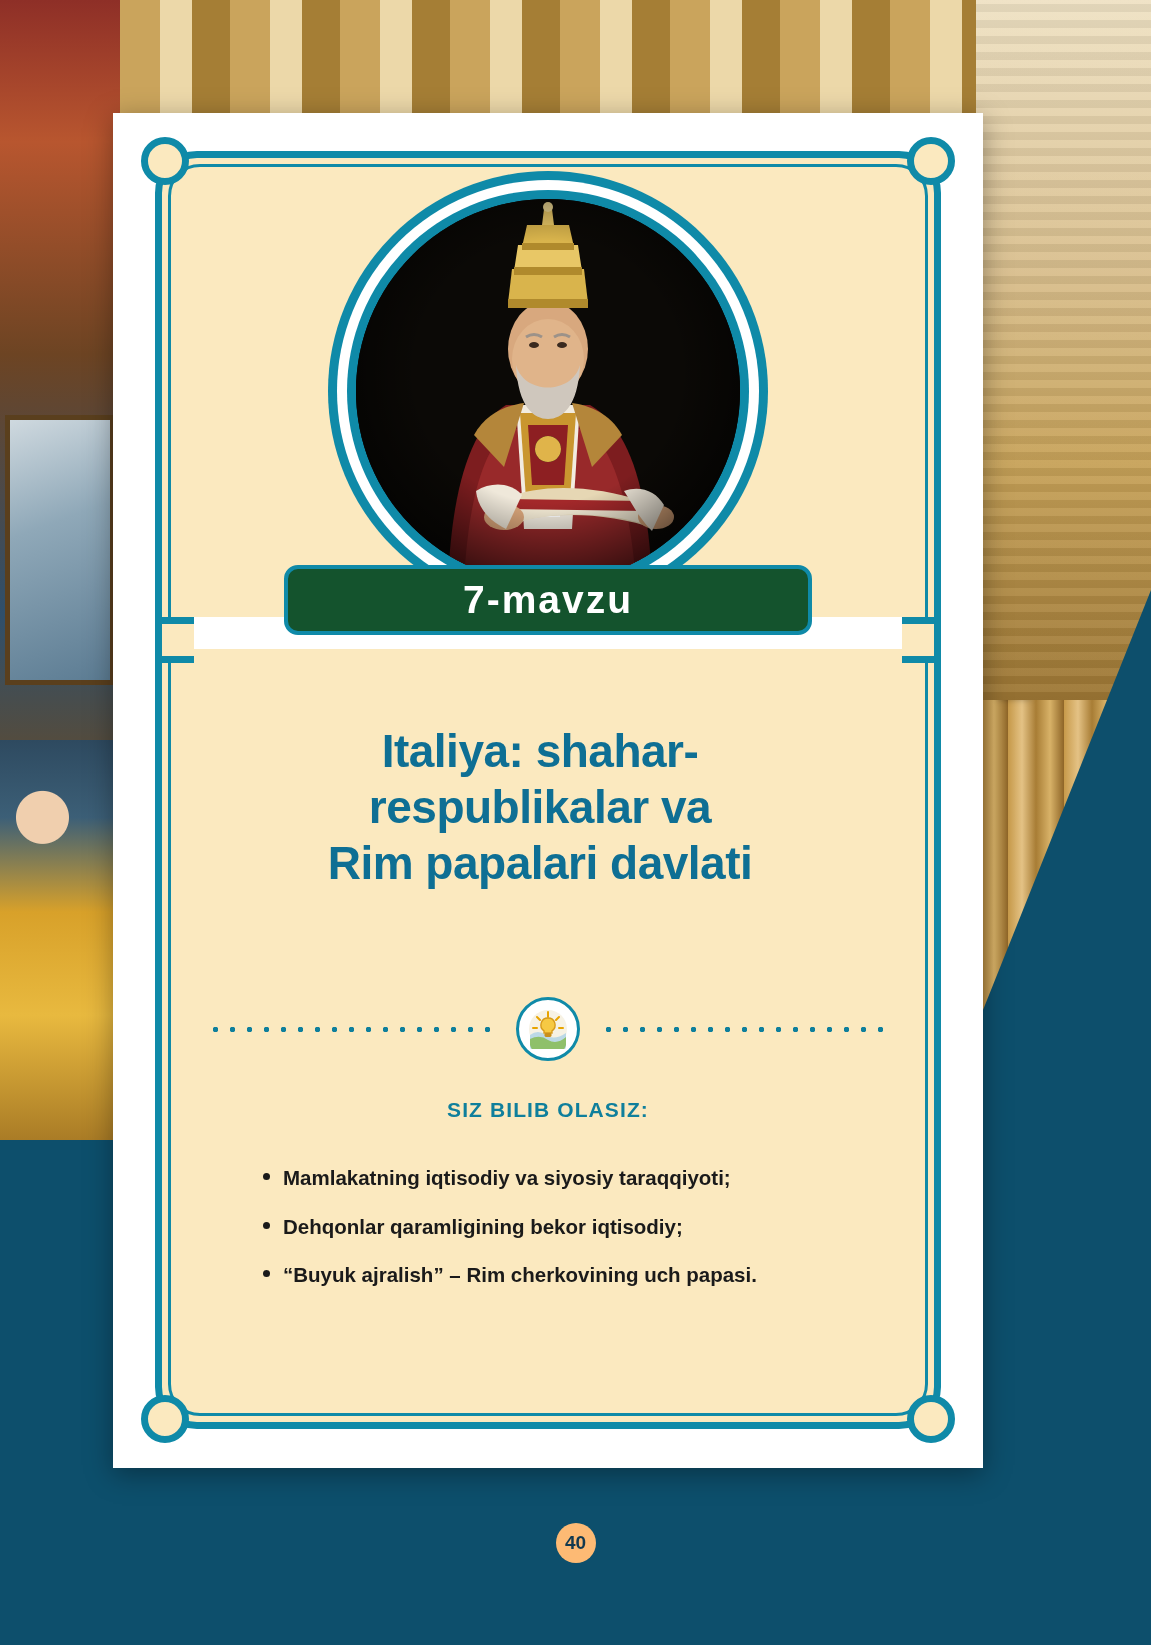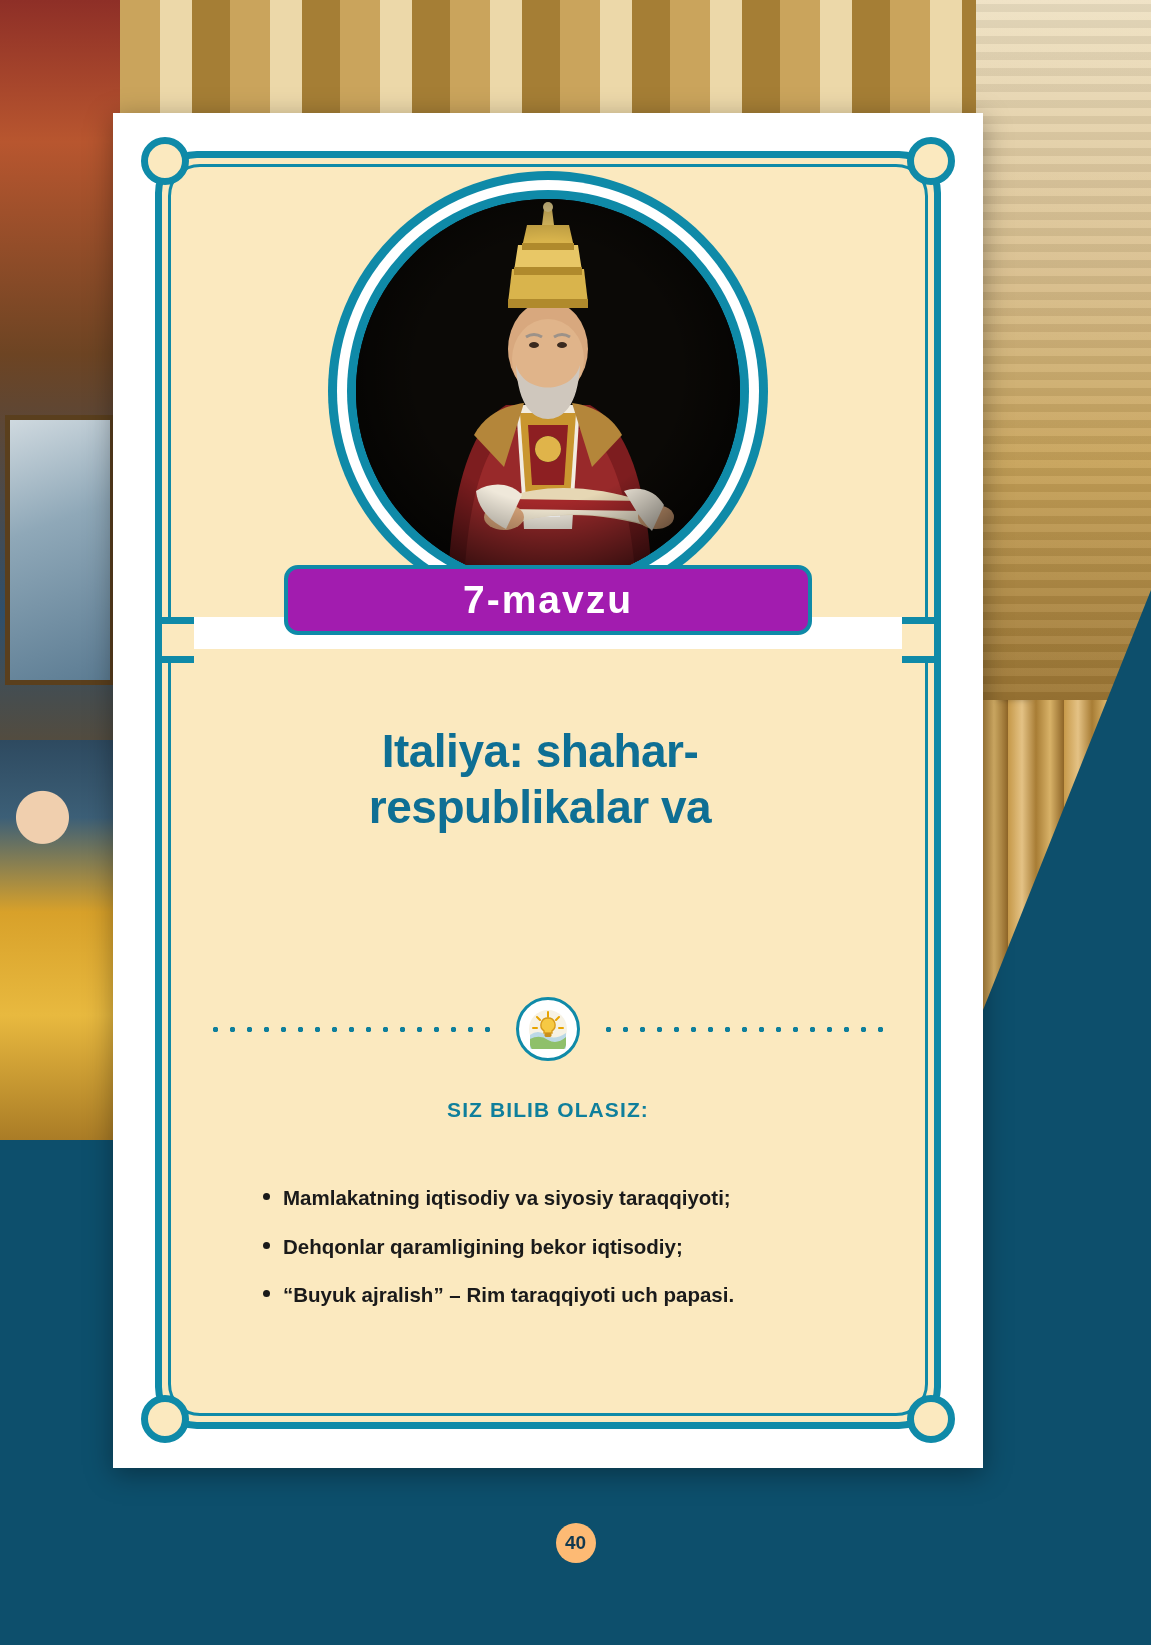--- a/index.html
+++ b/index.html
@@ -222,21 +222,21 @@
   }
 
   
   .topic-banner {
     position: absolute;
     left: 50%;
     top: 452px;
     transform: translateX(-50%);
     width: 520px;
     height: 62px;
-    background: #a21caf;
+    background: #14532d;
     border: 4px solid #0f8aa8;
     border-radius: 14px;
     display: flex;
     align-items: center;
     justify-content: center;
     z-index: 5;
   }
   .topic-banner span {
     color: #ffffff;
     font-size: 39px;
@@ -302,21 +302,20 @@
     font-weight: bold;
     letter-spacing: 1.1px;
   }
 
   
   .bullets {
     position: absolute;
     left: 150px;
     right: 108px;
     top: 1052px;
-    margin-top: 20px;
   }
   .bullet-item {
     display: flex;
     align-items: flex-start;
     gap: 13px;
     margin-bottom: 22px;
     color: #1a1a1a;
     font-size: 20.5px;
     font-weight: bold;
     line-height: 1.3;
@@ -438,20 +437,21 @@
     <div class="portrait-caption">Rim papasi</div>
   </div>
 
   <div class="topic-banner">
     <span>7-mavzu</span>
   </div>
 
   <div class="title">
     <div>Italiya: shahar-</div>
     <div>respublikalar va</div>
+    <div>Rim papalari davlati</div>
   </div>
 
   <div class="divider">
     <div class="dots"></div>
     <div class="medallion">
       <svg width="40" height="40" viewBox="0 0 40 40" aria-hidden="true">
         <circle cx="20" cy="20" r="19" fill="#f7f2e4"></circle>
         <path d="M2 26 q8 -6 16 0 q8 6 20 -2 v14 a19 19 0 0 1 -36 0 Z" fill="#bcd9e6"></path>
         <path d="M2 30 q10 -5 18 1 q9 5 18 -3 v8 a19 19 0 0 1 -36 0 Z" fill="#8fc06a"></path>
         <g stroke="#e8a400" stroke-width="2" stroke-linecap="round">
@@ -474,19 +474,19 @@
     <div class="bullet-item">
       <span class="bullet-dot"></span>
       <span>Mamlakatning iqtisodiy va siyosiy taraqqiyoti;</span>
     </div>
     <div class="bullet-item">
       <span class="bullet-dot"></span>
       <span>Dehqonlar qaramligining bekor iqtisodiy;</span>
     </div>
     <div class="bullet-item">
       <span class="bullet-dot"></span>
-      <span>“Buyuk ajralish” – Rim taraqqiyoti uch papasi.</span>
+      <span>“Buyuk ajralish” – Rim cherkovining uch papasi.</span>
     </div>
   </div>
 
 </div>
 
 <div class="page-number">40</div>
 
 </body></html>

